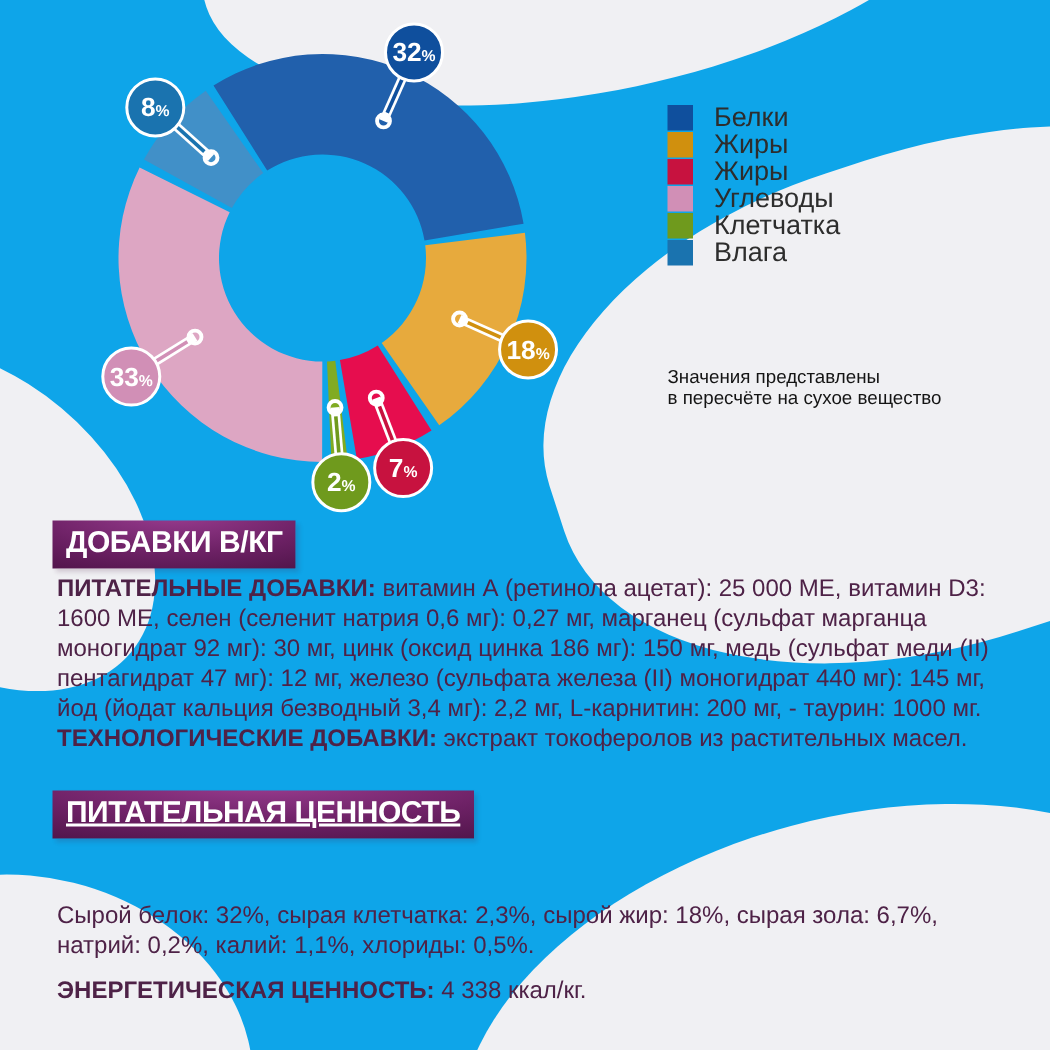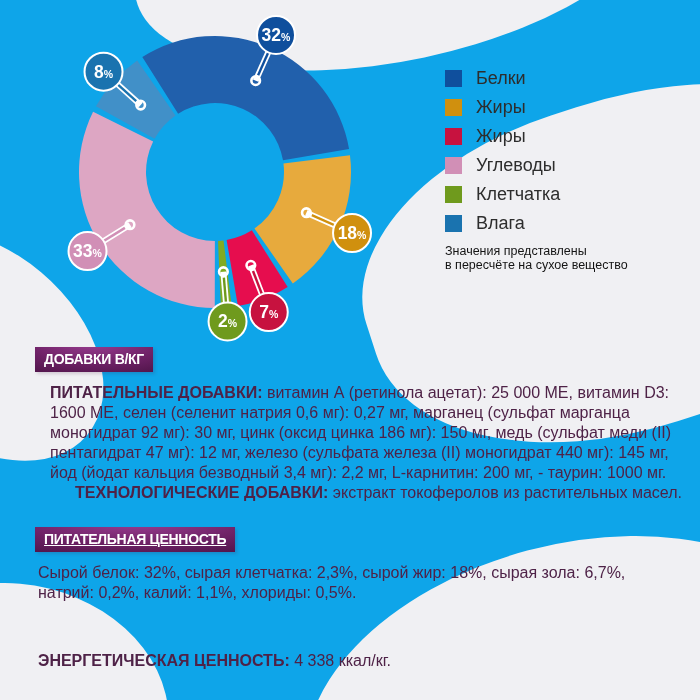--- a/index.html
+++ b/index.html
@@ -12,41 +12,41 @@
   .blob { position:absolute; background:#f0f0f3; border-radius:50%; z-index:0; }
   .blob1 { left:130px; top:-175px; width:540px; height:235px; transform:rotate(-12deg); }
   .blob2 { left:360px; top:95px;  width:560px; height:330px; transform:rotate(-18deg); border-radius:45% 55% 50% 50%; }
   .blob3 { left:-160px; top:250px; width:280px; height:190px; transform:rotate(40deg); }
   .blob4 { left:300px; top:545px; width:540px; height:330px; transform:rotate(-15deg); }
   .blob5 { left:-130px; top:585px; width:300px; height:240px; transform:rotate(14deg); }
 
   #donut-svg { position:absolute; left:35px; top:5px; z-index:2; }
   #donut-svg text { font-family:"Liberation Sans","DejaVu Sans",sans-serif; }
 
-  .legend { position:absolute; left:445px; top:69px; z-index:2; display:flex; flex-direction:column; gap:11px; }
+  .legend { position:absolute; left:445px; top:69px; z-index:2; display:flex; flex-direction:column; gap:0; }
   .legend-row { display:flex; align-items:center; height:18px; }
   .swatch { width:17px; height:17px; margin-right:14px; flex:0 0 17px; }
   .legend-label { font-size:18px; color:#2d2d2d; }
 
   .legend-note { position:absolute; left:445px; top:245px; z-index:2;
     font-weight:normal; font-size:12.5px; line-height:13.5px; color:#141414; }
 
   .banner { position:absolute; left:35px; z-index:2; display:inline-block;
-    color:#ffffff; font-weight:bold; font-size:14px; letter-spacing:-0.3px;
+    color:#ffffff; font-weight:bold; font-size:20px; letter-spacing:-0.3px;
     padding:4px 9px 5px 9px;
     background: radial-gradient(ellipse 120% 170% at 50% -15%, #9a3d91 0%, #6d2165 48%, #400e3b 100%);
     box-shadow: 2px 2px 3px rgba(70,25,65,0.18);
   }
   #banner-additives { top:347px; }
   #banner-nutrition { top:527px;text-decoration:underline; }
 
   .body-text { position:absolute; left:38px; width:632px; z-index:2;
     font-size:16px; line-height:20px; color:#4e2247; margin:0; }
-  #additives-text { top:383px;margin-left:12px; }
-  #nutrition-text { top:563px; }
+  #additives-text { top:383px; }
+  #nutrition-text { top:601px; }
   #energy-line { position:absolute; left:38px; top:651px; z-index:2;
     font-size:16px; line-height:20px; color:#4e2247; margin:0; }
   .body-text b, #energy-line b { font-weight:bold; }
 </style>
 </head>
 <body>
 
 <div class="page">
 
   <div class="blob blob1"></div>
@@ -126,21 +126,21 @@
     <div>в пересчёте на сухое вещество</div>
   </div>
 
   <div class="banner" id="banner-additives">ДОБАВКИ В/КГ</div>
 
   <p class="body-text" id="additives-text">
     <span>
       <b>ПИТАТЕЛЬНЫЕ ДОБАВКИ:</b>
       <span>витамин А (ретинола ацетат): 25 000 МЕ, витамин D3: 1600 МЕ, селен (селенит натрия 0,6 мг): 0,27 мг, марганец (сульфат марганца моногидрат 92 мг): 30 мг, цинк (оксид цинка 186 мг): 150 мг, медь (сульфат меди (II) пентагидрат 47 мг): 12 мг, железо (сульфата железа (II) моногидрат 440 мг): 145 мг, йод (йодат кальция безводный 3,4 мг): 2,2 мг, L-карнитин: 200 мг, - таурин: 1000 мг.</span>
     </span>
-    <span style="display:block;text-align:right;">
+    <span style="display:block;">
       <b>ТЕХНОЛОГИЧЕСКИЕ ДОБАВКИ:</b>
       <span>экстракт токоферолов из растительных масел.</span>
     </span>
   </p>
 
   <div class="banner" id="banner-nutrition">ПИТАТЕЛЬНАЯ ЦЕННОСТЬ</div>
 
   <p class="body-text" id="nutrition-text">Сырой белок: 32%, сырая клетчатка: 2,3%, сырой жир: 18%, сырая зола: 6,7%, натрий: 0,2%, калий: 1,1%, хлориды: 0,5%.</p>
 
   <p id="energy-line">

